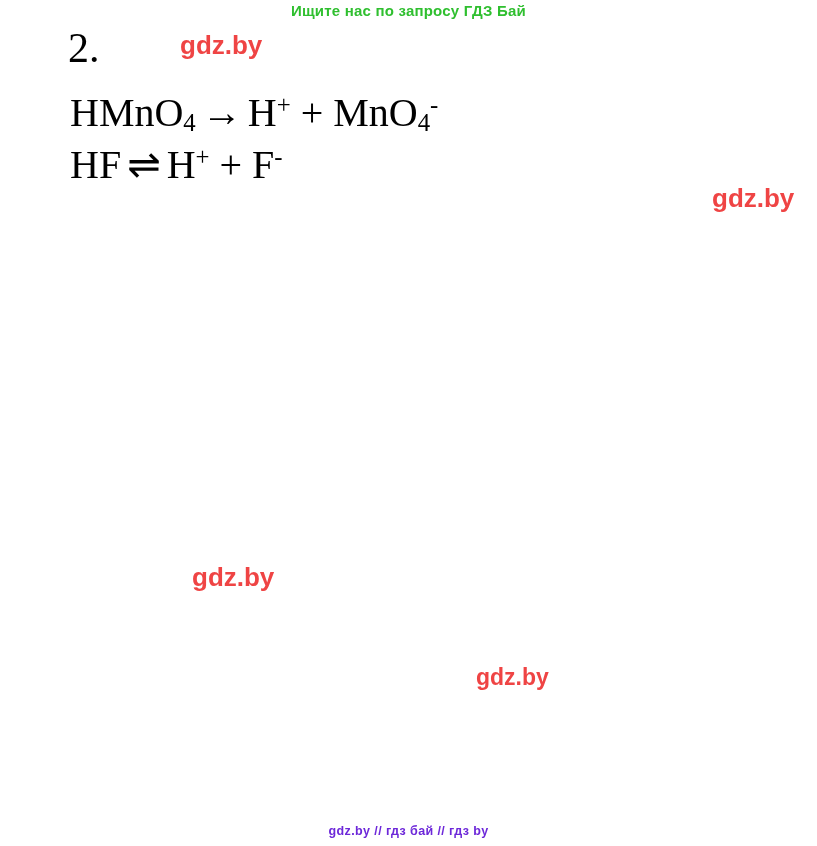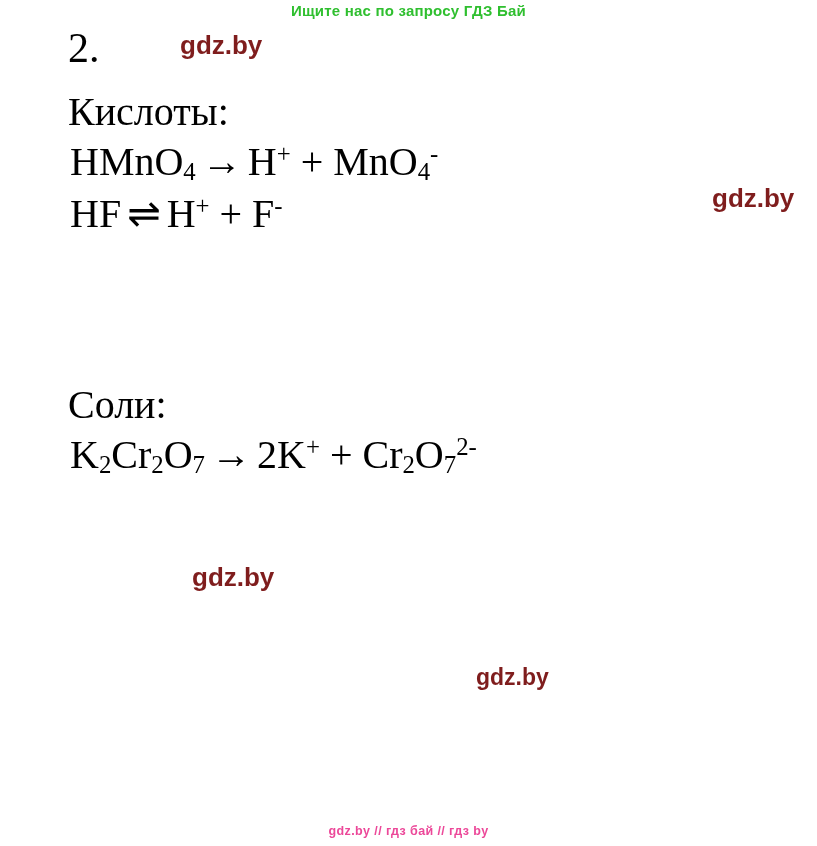--- a/index.html
+++ b/index.html
@@ -28,39 +28,39 @@
     font-weight: bold;
     color: #2fbf2f;
     letter-spacing: 0.2px;
   }
 
   
   .wm {
     position: absolute;
     font-family: "Liberation Sans", sans-serif;
     font-weight: bold;
-    color: #7f1d1d;
+    color: #ef4444;
     white-space: nowrap;
     pointer-events: none;
   }
   .wm-1 { left: 180px; top: 30px;  font-size: 26px; }
   .wm-2 { left: 712px; top: 183px; font-size: 26px; }
   .wm-3 { left: 192px; top: 562px; font-size: 26px; }
   .wm-4 { left: 476px; top: 664px; font-size: 23px; }
 
   .footer {
     position: absolute;
     left: 0;
     bottom: 8px;
     width: 100%;
     text-align: center;
     font-family: "Liberation Sans", sans-serif;
     font-size: 12.5px;
     font-weight: bold;
-    color: #ec4899;
+    color: #6d28d9;
     letter-spacing: 0.4px;
   }
 
   
   .content {
     position: absolute;
     left: 68px;
     top: 26px;
     width: 700px;
   }
@@ -108,29 +108,24 @@
 
 <div class="wm wm-1">gdz.by</div>
 <div class="wm wm-2">gdz.by</div>
 <div class="wm wm-3">gdz.by</div>
 <div class="wm wm-4">gdz.by</div>
 
 <div class="content">
   <div class="task-number">2.</div>
 
   <div class="section">
-    <div class="section-title">Кислоты:</div>
     <div class="equation"><span>HMnO</span><sub>4</sub><span class="arrow">→</span><span>H</span><sup>+</sup><span> + MnO</span><sub>4</sub><sup>-</sup></div>
     <div class="equation"><span>HF</span><span class="arrow">⇌</span><span>H</span><sup>+</sup><span> + F</span><sup>-</sup></div>
   </div>
 
   <div class="gap-big"></div>
 
 
   <div class="gap-mid"></div>
 
-  <div class="section">
-    <div class="section-title">Соли:</div>
-    <div class="equation"><span>K</span><sub>2</sub><span>Cr</span><sub>2</sub><span>O</span><sub>7</sub><span class="arrow">→</span><span>2K</span><sup>+</sup><span> + Cr</span><sub>2</sub><span>O</span><sub>7</sub><sup>2-</sup></div>
-  </div>
 </div>
 
 <div class="footer">gdz.by  //  гдз бай  //  гдз by</div>
 
 </body></html>

